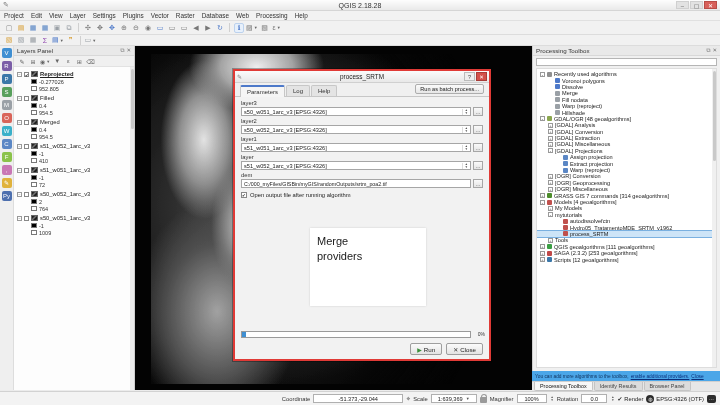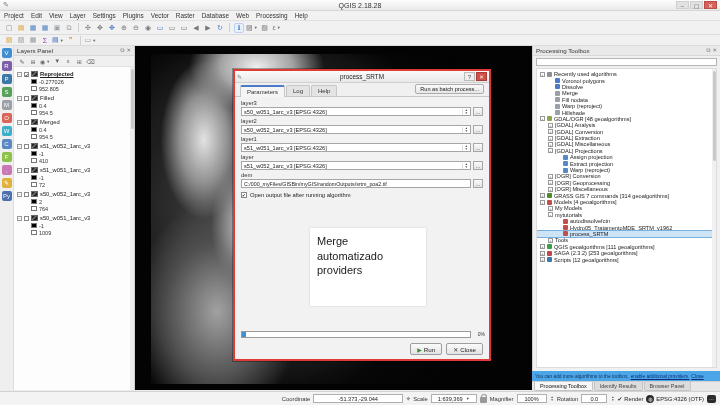--- a/index.html
+++ b/index.html
@@ -407,21 +407,20 @@
             <span class="ell-btn">…</span>
           </div>
         </div>
       <div class="cbrow">
         <span class="cb" id="dlgCb">✔</span>
         <span class="cbl">Open output file after running algorithm</span>
       </div>
     </div>
     <div class="annot" id="annotBox">
         <div class="aline">Merge</div>
-        <div class="aline">automatizado</div>
         <div class="aline">providers</div>
       </div>
     <div class="progress-wrap">
         <div class="progress-fill"></div>
       </div>
     <div class="progress-label">0%</div>
     <div class="dlg-buttons">
       <span class="dbtn2">
           <span class="runico">▶</span>
           <span>Run</span>

